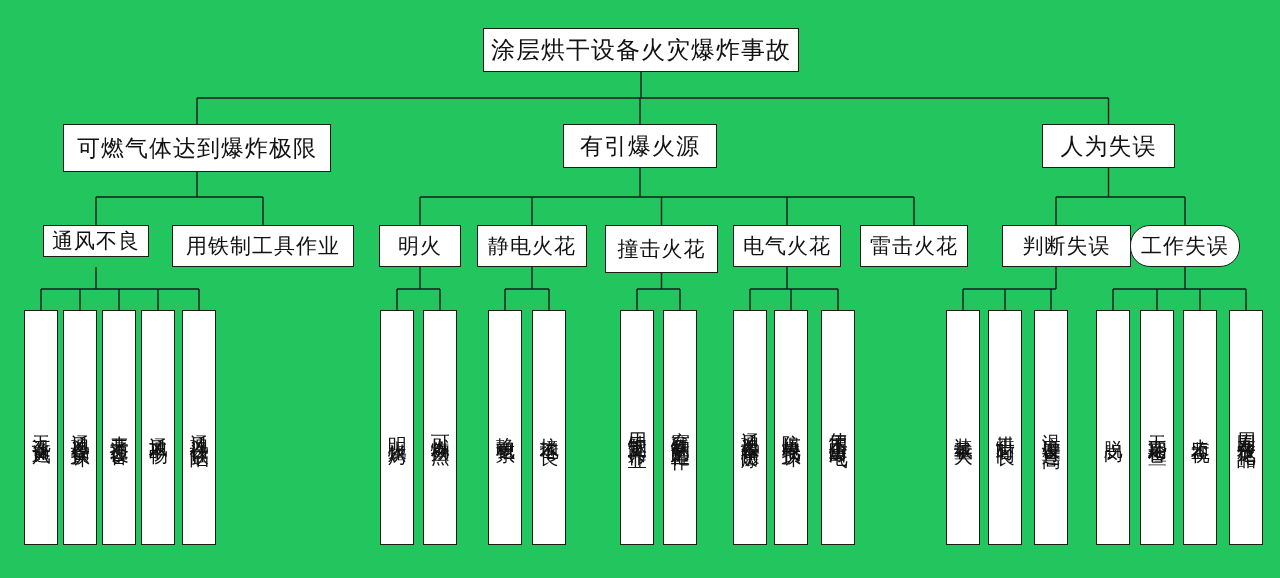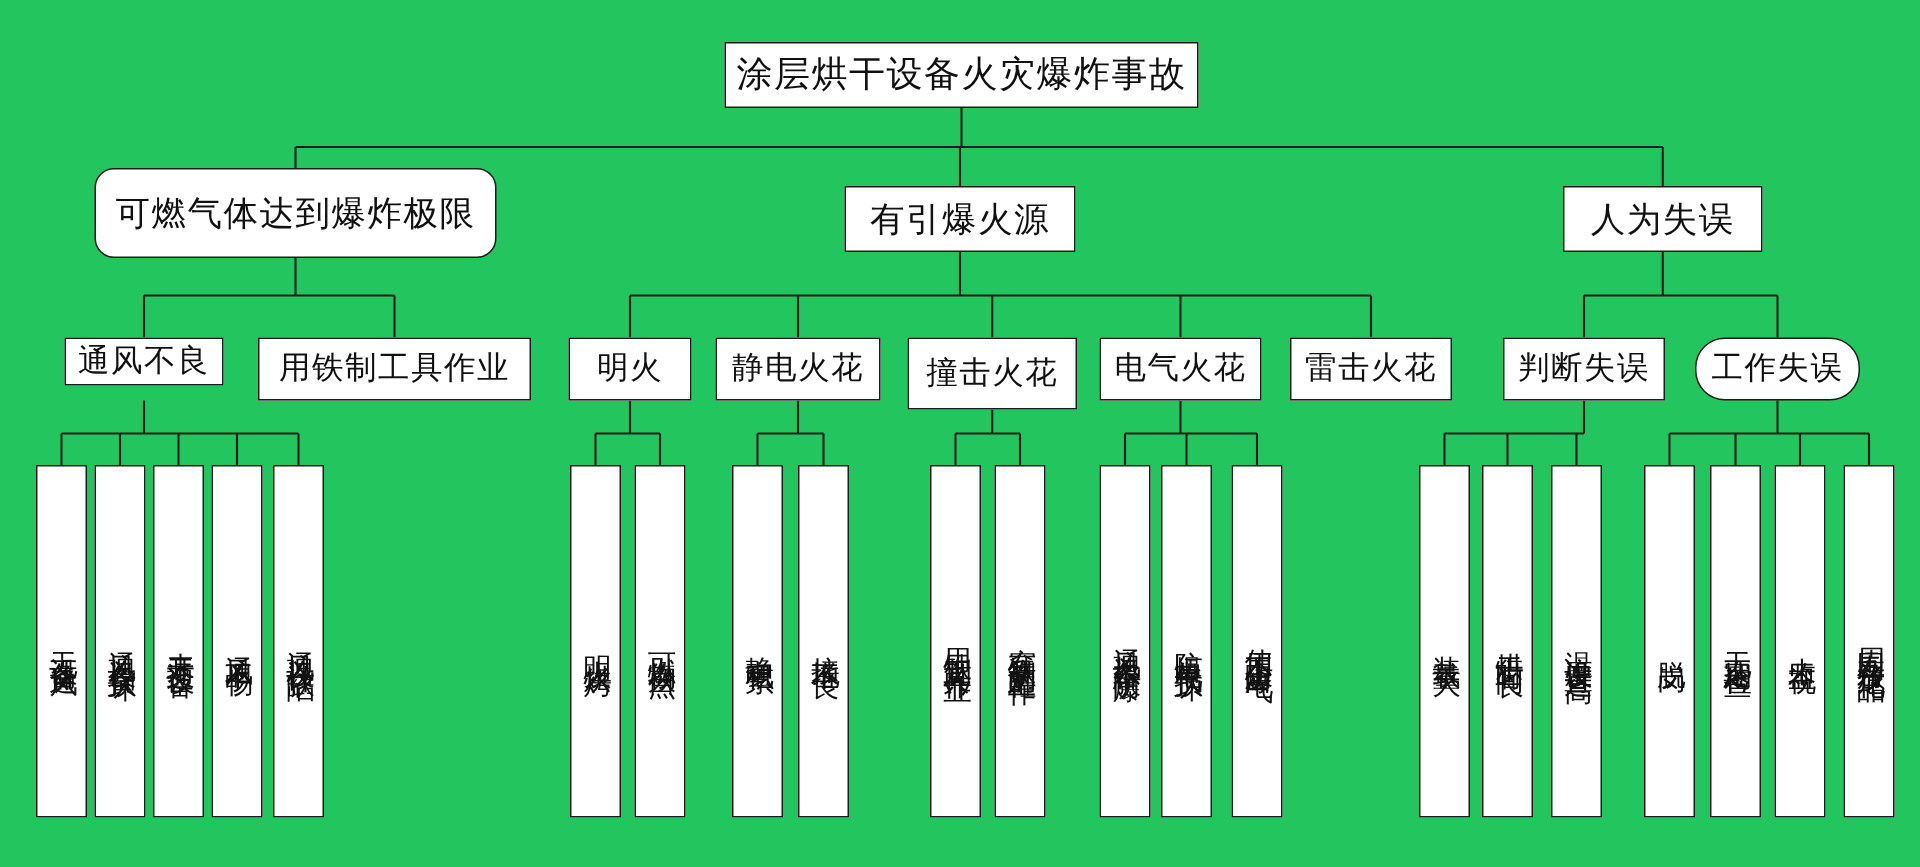--- a/index.html
+++ b/index.html
@@ -73,31 +73,31 @@
       <line x1="1051" y1="289" x2="1051" y2="310" stroke="#1c1c1c" stroke-width="1.4"></line>
       <line x1="1185" y1="267" x2="1185" y2="289" stroke="#1c1c1c" stroke-width="1.4"></line>
       <line x1="1113" y1="289" x2="1246" y2="289" stroke="#1c1c1c" stroke-width="1.4"></line>
       <line x1="1113" y1="289" x2="1113" y2="310" stroke="#1c1c1c" stroke-width="1.4"></line>
       <line x1="1157" y1="289" x2="1157" y2="310" stroke="#1c1c1c" stroke-width="1.4"></line>
       <line x1="1200" y1="289" x2="1200" y2="310" stroke="#1c1c1c" stroke-width="1.4"></line>
       <line x1="1246" y1="289" x2="1246" y2="310" stroke="#1c1c1c" stroke-width="1.4"></line>
     </svg>
 
 <div class="node k0" style="left: 483px; top: 28px; width: 316px; height: 44px; border-color: rgb(28, 28, 28); color: rgb(17, 17, 17);">涂层烘干设备火灾爆炸事故</div>
-    <div class="node k1" style="left: 63px; top: 112px; width: 268px; height: 60px; border-color: rgb(28, 28, 28); color: rgb(17, 17, 17); border-radius: 13px;">可燃气体达到爆炸极限</div>
+    <div class="node k1" style="left: 63px; top: 124px; width: 268px; height: 48px; border-color: rgb(28, 28, 28); color: rgb(17, 17, 17);">可燃气体达到爆炸极限</div>
     <div class="node k1" style="left: 563px; top: 124px; width: 154px; height: 44px; border-color: rgb(28, 28, 28); color: rgb(17, 17, 17);">有引爆火源</div>
     <div class="node k1" style="left: 1042px; top: 124px; width: 133px; height: 44px; border-color: rgb(28, 28, 28); color: rgb(17, 17, 17);">人为失误</div>
     <div class="node k2" style="left: 43px; top: 225px; width: 106px; height: 32px; border-color: rgb(28, 28, 28); color: rgb(17, 17, 17);">通风不良</div>
     <div class="node k2" style="left: 172px; top: 225px; width: 182px; height: 42px; border-color: rgb(28, 28, 28); color: rgb(17, 17, 17);">用铁制工具作业</div>
     <div class="node k2" style="left: 379px; top: 225px; width: 82px; height: 42px; border-color: rgb(28, 28, 28); color: rgb(17, 17, 17);">明火</div>
     <div class="node k2" style="left: 477px; top: 225px; width: 110px; height: 42px; border-color: rgb(28, 28, 28); color: rgb(17, 17, 17);">静电火花</div>
     <div class="node k2" style="left: 605px; top: 225px; width: 113px; height: 48px; border-color: rgb(28, 28, 28); color: rgb(17, 17, 17);">撞击火花</div>
     <div class="node k2" style="left: 733px; top: 225px; width: 108px; height: 42px; border-color: rgb(28, 28, 28); color: rgb(17, 17, 17);">电气火花</div>
     <div class="node k2" style="left: 860px; top: 225px; width: 108px; height: 42px; border-color: rgb(28, 28, 28); color: rgb(17, 17, 17);">雷击火花</div>
-    <div class="node k2" style="left: 1002px; top: 225px; width: 108px; height: 42px; border-color: rgb(28, 28, 28); color: rgb(17, 17, 17);">判断失误</div>
+    <div class="node k2" style="left: 1002px; top: 225px; width: 129px; height: 42px; border-color: rgb(28, 28, 28); color: rgb(17, 17, 17);">判断失误</div>
     <div class="node k2" style="left: 1130px; top: 225px; width: 110px; height: 42px; border-color: rgb(28, 28, 28); color: rgb(17, 17, 17); border-radius: 20px;">工作失误</div>
     <div class="node k3" style="left: 24px; top: 310px; width: 34px; height: 235px; border-color: rgb(28, 28, 28); color: rgb(17, 17, 17);">无设备通风</div>
     <div class="node k3" style="left: 63px; top: 310px; width: 34px; height: 235px; border-color: rgb(28, 28, 28); color: rgb(17, 17, 17);">通风设备损坏</div>
     <div class="node k3" style="left: 102px; top: 310px; width: 34px; height: 235px; border-color: rgb(28, 28, 28); color: rgb(17, 17, 17);">未开通设备</div>
     <div class="node k3" style="left: 141px; top: 310px; width: 34px; height: 235px; border-color: rgb(28, 28, 28); color: rgb(17, 17, 17);">通风不畅</div>
     <div class="node k3" style="left: 182px; top: 310px; width: 34px; height: 235px; border-color: rgb(28, 28, 28); color: rgb(17, 17, 17);">通风设计缺陷</div>
     <div class="node k3" style="left: 380px; top: 310px; width: 34px; height: 235px; border-color: rgb(28, 28, 28); color: rgb(17, 17, 17);">明火烘烤</div>
     <div class="node k3" style="left: 423px; top: 310px; width: 34px; height: 235px; border-color: rgb(28, 28, 28); color: rgb(17, 17, 17);">可燃物自然</div>
     <div class="node k3" style="left: 488px; top: 310px; width: 34px; height: 235px; border-color: rgb(28, 28, 28); color: rgb(17, 17, 17);">静电积累</div>
     <div class="node k3" style="left: 532px; top: 310px; width: 34px; height: 235px; border-color: rgb(28, 28, 28); color: rgb(17, 17, 17);">接地不良</div>

